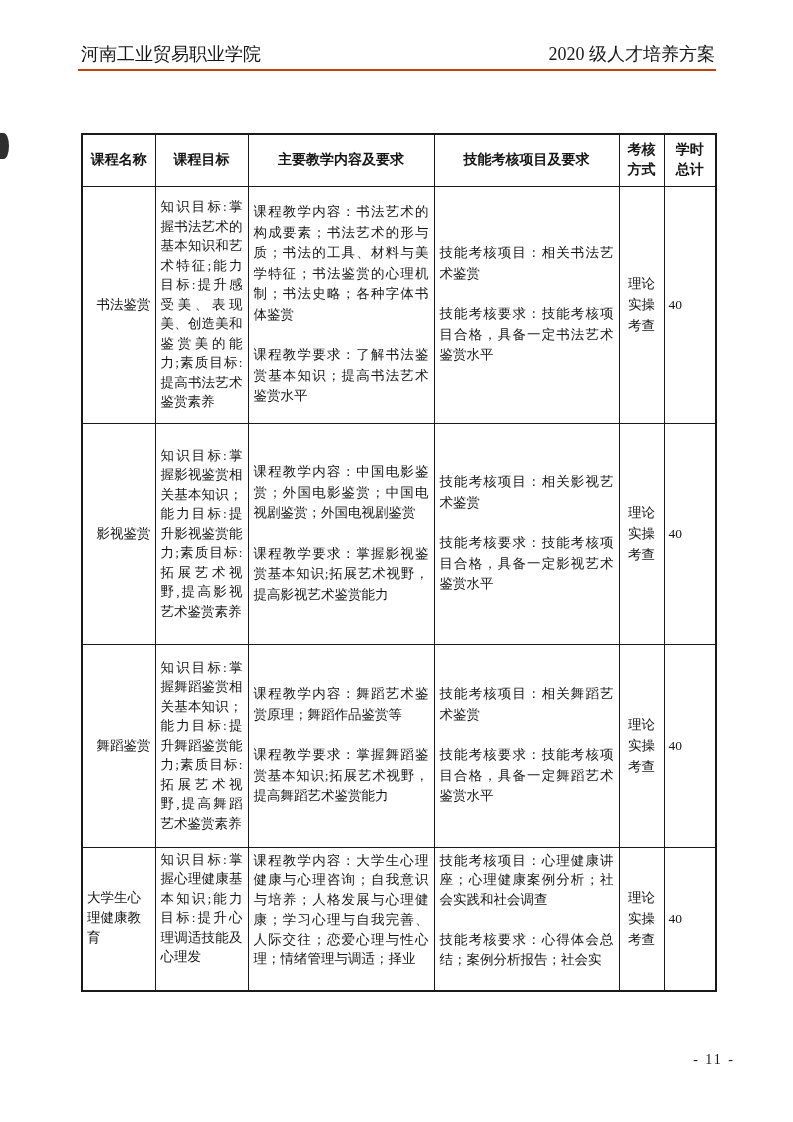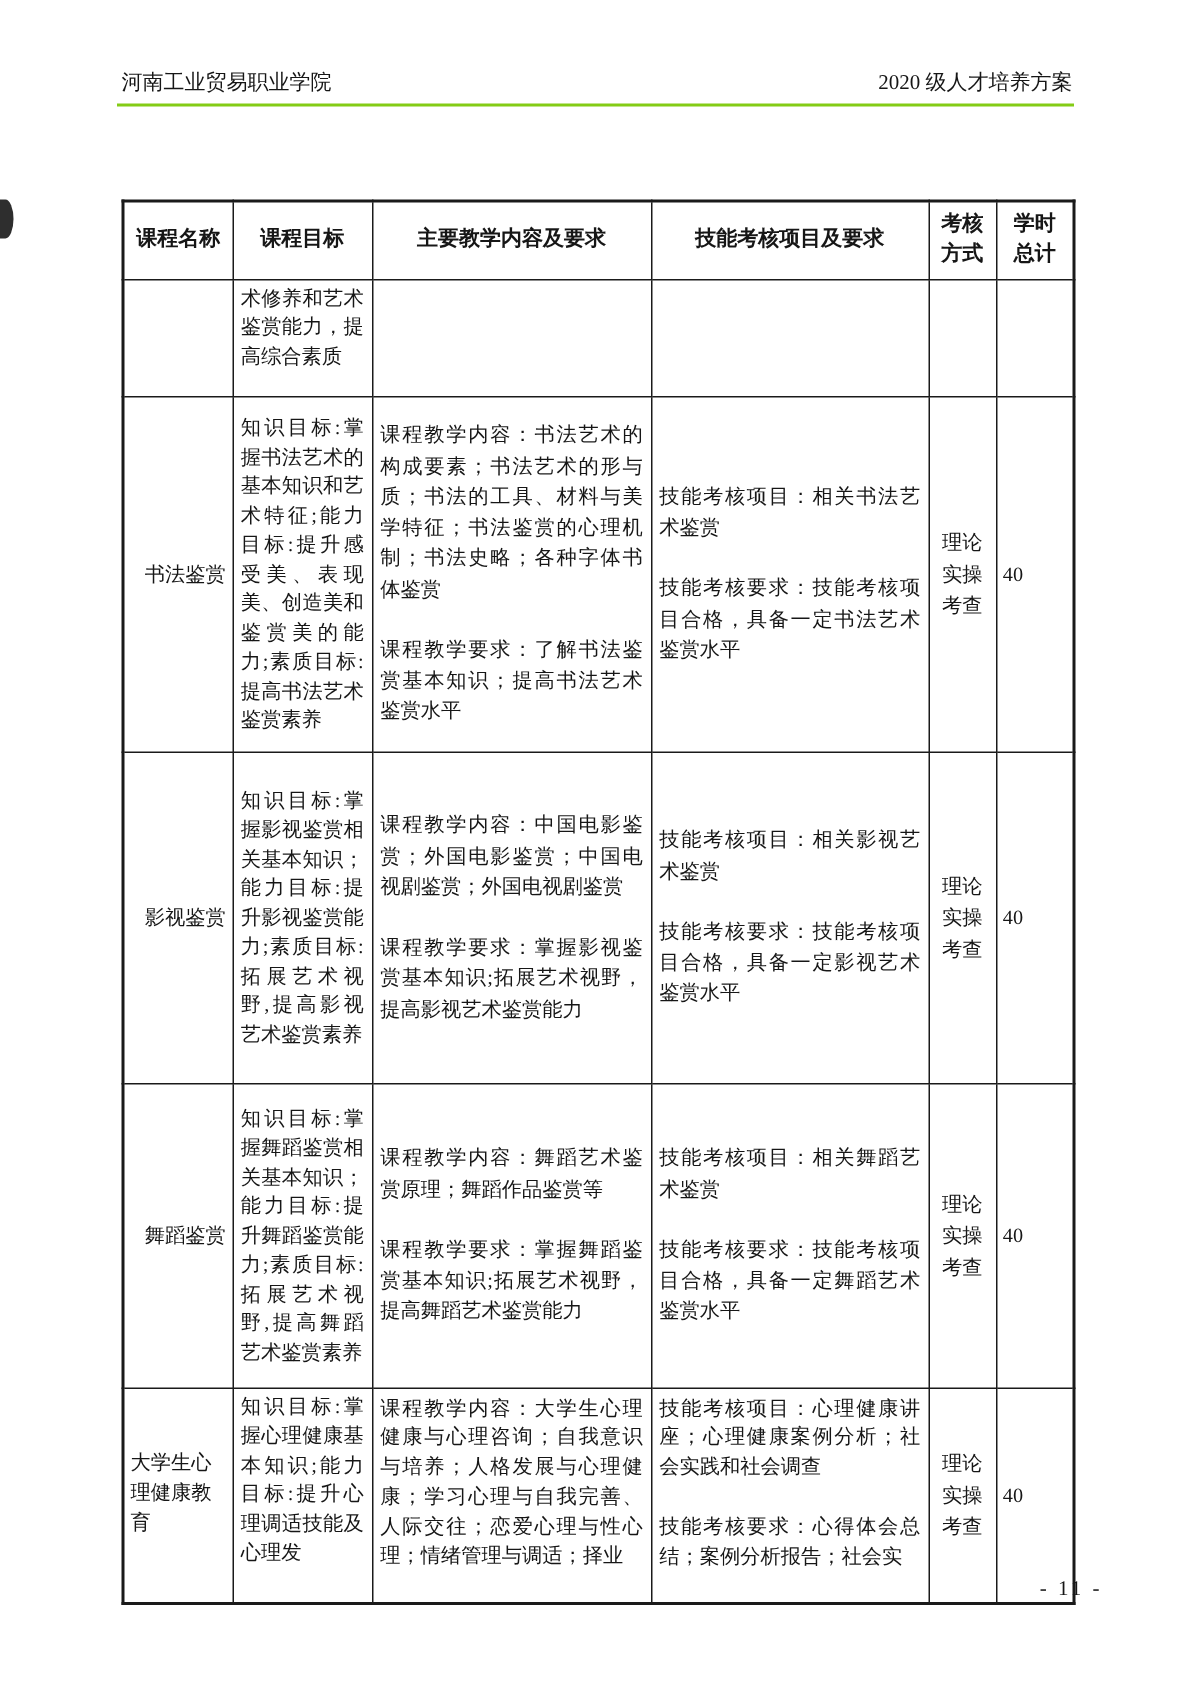--- a/index.html
+++ b/index.html
@@ -9,25 +9,25 @@
     position: relative;
     overflow: hidden;
     font-family: "Liberation Serif", "DejaVu Serif", serif;
     color: #161616;
   }
   
   .page-header {
     position: absolute;
     left: 78px; top: 44px;
     width: 638px; height: 27px;
-    border-bottom: 2px solid #84cc16;
+    border-bottom: 2px solid #c2410c;
     display: flex;
     justify-content: space-between;
-    align-items: center;
-    font-size: 14px;
+    align-items: flex-end;
+    font-size: 18px;
     padding-bottom: 3px;
     box-sizing: border-box;
   }
   .page-header .hdr-left { padding-left: 3px; }
   .page-header .hdr-right { padding-right: 1px; }
 
   
   .scan-artifact {
     position: absolute;
     left: 0; top: 133px;
@@ -135,32 +135,20 @@
       <th>课程目标</th>
       <th>主要教学内容及要求</th>
       <th>技能考核项目及要求</th>
       <th class="prewrap">考核
 方式</th>
       <th class="prewrap">学时
 总计</th>
     </tr>
   </thead>
   <tbody>
-    <tr class="r0">
-      <td class="cell-course"></td>
-      <td class="cell-objectives va-top">术修养和艺术鉴赏能力，提高综合素质</td>
-      <td class="cell-content">
-        <div class="para"></div>
-      </td>
-      <td class="cell-assessment">
-        <div class="para"></div>
-      </td>
-      <td class="cell-method prewrap"></td>
-      <td class="cell-hours"></td>
-    </tr>
 
     <tr class="r1">
       <td class="cell-course">书法鉴赏</td>
       <td class="cell-objectives">知识目标:掌握书法艺术的基本知识和艺术特征;能力目标:提升感受美、表现美、创造美和鉴赏美的能力;素质目标:提高书法艺术鉴赏素养</td>
       <td class="cell-content">
         <div class="para">课程教学内容：书法艺术的构成要素；书法艺术的形与质；书法的工具、材料与美学特征；书法鉴赏的心理机制；书法史略；各种字体书体鉴赏</div>
         <div class="para">课程教学要求：了解书法鉴赏基本知识；提高书法艺术鉴赏水平</div>
       </td>
       <td class="cell-assessment">
         <div class="para">技能考核项目：相关书法艺术鉴赏</div>

